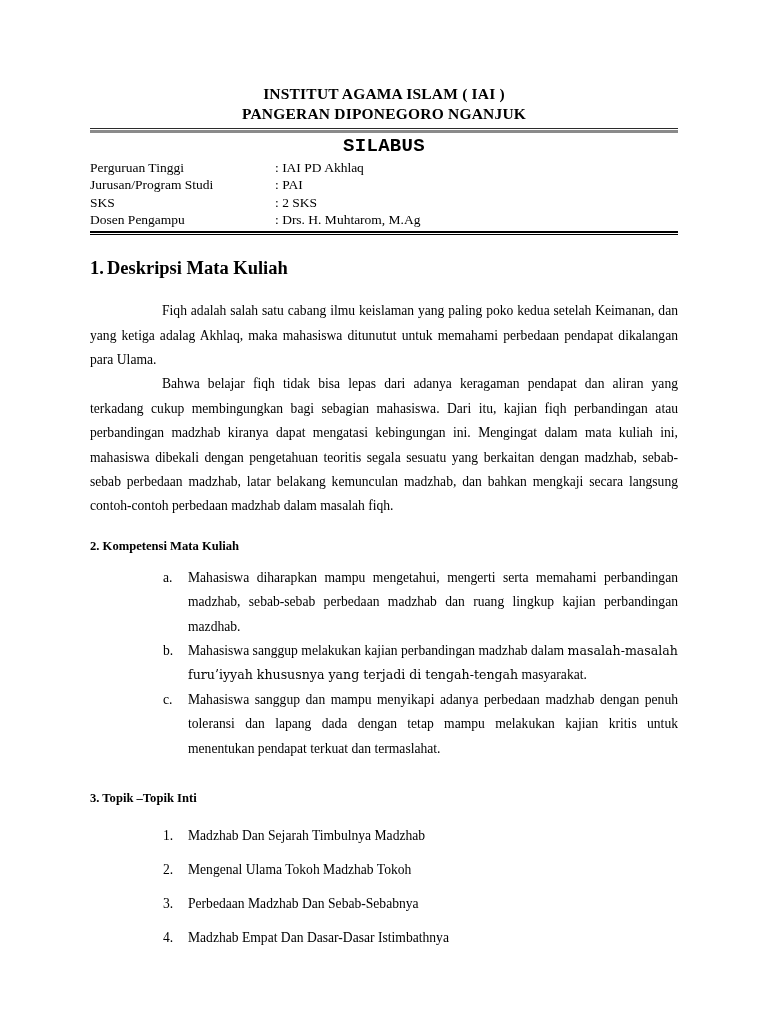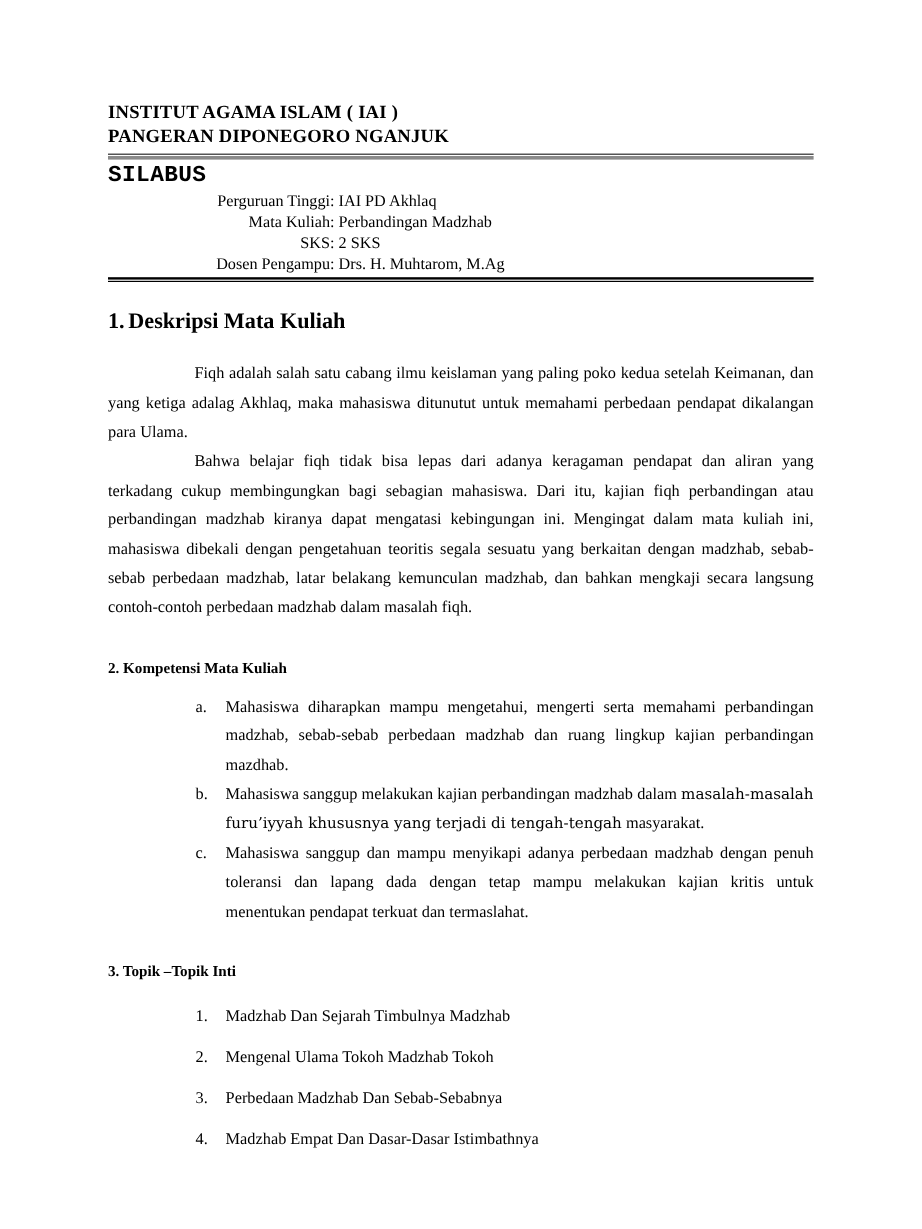--- a/index.html
+++ b/index.html
@@ -18,21 +18,21 @@
   .page {
     position: absolute;
     left: 90px;
     top: 0;
     width: 588px;
   }
 
   
   .doc-header {
     padding-top: 84px;
-    text-align: left;
+    text-align: center;
   }
   .inst-line {
     font-size: 15.5px;
     font-weight: bold;
     line-height: 20px;
     letter-spacing: 0.2px;
   }
   .rule-double-gray {
     margin-top: 4px;
     border-top: 1.5px solid #2b2b2b;
@@ -56,21 +56,21 @@
     border-collapse: collapse;
     width: 100%;
   }
   .meta td {
     font-size: 13.5px;
     line-height: 17.4px;
     padding: 0;
     vertical-align: top;
     white-space: nowrap;
   }
-  .meta td.label { width: 185px; text-align: right; }
+  .meta td.label { width: 185px; }
   .meta td.value { }
   .rule-double-black {
     margin-top: 2px;
     border-top: 2.5px solid #000000;
     border-bottom: 1.2px solid #000000;
     height: 1.5px;
     line-height: 0;
     font-size: 0;
   }
 
@@ -83,21 +83,21 @@
     display: flex;
   }
   h1.sec-big .num { margin-right: 3px; }
 
   h2.sec-small {
     font-size: 12.6px;
     font-weight: bold;
     line-height: 16px;
     margin: 0;
   }
-  .sec2-wrap { margin-top: 30px; }
+  .sec2-wrap { margin-top: 19px; }
   .sec3-wrap { margin-top: 29px; }
 
   
   p.body {
     font-size: 13.6px;
     line-height: 24.4px;
     text-align: justify;
     text-justify: inter-word;
     margin: 0;
     text-indent: 72px;
@@ -161,22 +161,22 @@
     <div class="silabus-title">SILABUS</div>
   </div>
 
   <table class="meta">
     <tbody>
       <tr>
         <td class="label">Perguruan Tinggi</td>
         <td class="value">: IAI PD Akhlaq</td>
       </tr>
       <tr>
-        <td class="label">Mata Kuliah</td>
-        <td class="value">: Perbandingan Madzhab</td>
+        <td class="label">Jurusan/Program Studi</td>
+        <td class="value">: PAI</td>
       </tr>
       <tr>
         <td class="label">SKS</td>
         <td class="value">: 2 SKS</td>
       </tr>
       <tr>
         <td class="label">Dosen Pengampu</td>
         <td class="value">: Drs. H. Muhtarom, M.Ag</td>
       </tr>
     </tbody>

